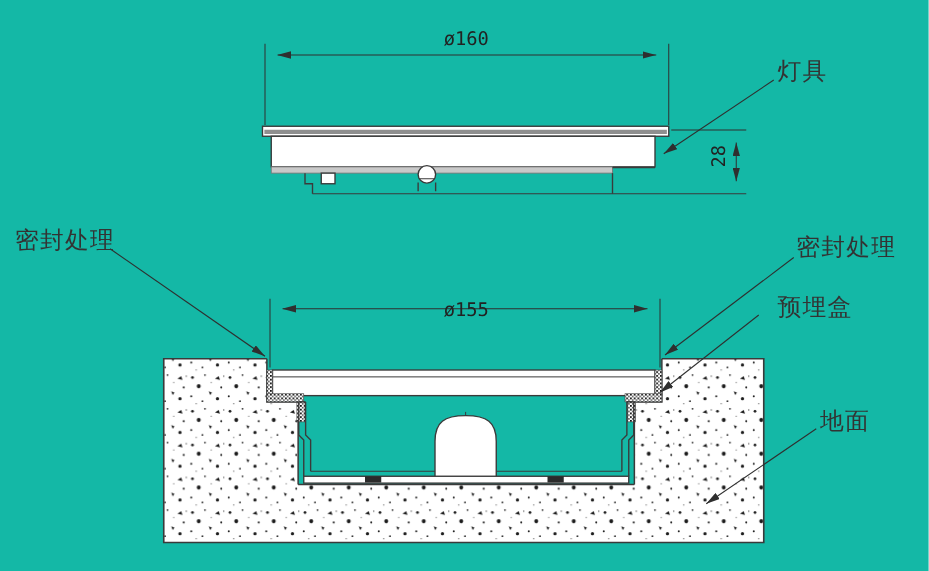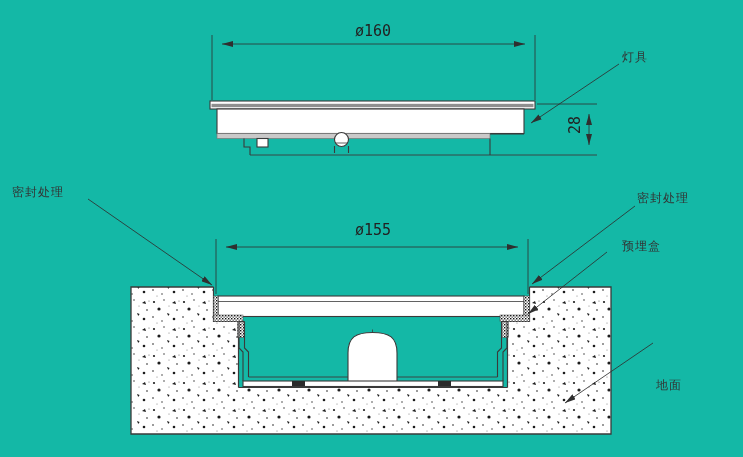--- a/index.html
+++ b/index.html
@@ -2,21 +2,21 @@
 <html><head>
 <meta charset="utf-8">
 <style>
   html,body{margin:0;padding:0;background:#fff;}
   #stage{
     position:relative;width:743px;height:457px;background:#14b8a6;overflow:hidden;
     font-family:"DejaVu Sans",sans-serif;color:#333;
   }
   #stage svg{position:absolute;left:0;top:0;}
   .lbl{
-    position:absolute;font-size:12px;line-height:18px;color:#333;
+    position:absolute;font-size:19px;line-height:18px;color:#333;
     white-space:nowrap;letter-spacing:1px;
   }
   .dim{
     position:absolute;font-size:15px;line-height:16px;color:#222;
     font-family:"DejaVu Sans Mono",monospace;white-space:nowrap;text-align:center;
   }
   .dim.rot{transform:rotate(-90deg);transform-origin:center center;}
 </style>
 </head>
 <body>
@@ -137,18 +137,18 @@
         <path d="M607,252 L528,314" marker-end="url(#arr)"></path>
         <path d="M653,343 L565,403" marker-end="url(#arr)"></path>
       </g>
     </g>
   </svg>
 
   <span class="dim" style="left:340px;top:23px;width:66px;">ø160</span>
   <span class="dim rot" style="left:559px;top:117px;width:32px;">28</span>
   <span class="lbl" style="left:622px;top:48px;">灯具</span>
 
-  <span class="dim" style="left:340px;top:222px;width:66px;">ø155</span>
+  <span class="dim" style="left:340px;top:240px;width:66px;">ø155</span>
   <span class="lbl" style="left:12px;top:183px;">密封处理</span>
   <span class="lbl" style="left:637px;top:189px;">密封处理</span>
   <span class="lbl" style="left:622px;top:237px;">预埋盒</span>
-  <span class="lbl" style="left:656px;top:328px;margin-top:48px;">地面</span>
+  <span class="lbl" style="left:656px;top:328px;">地面</span>
 </div>
 
 </body></html>

